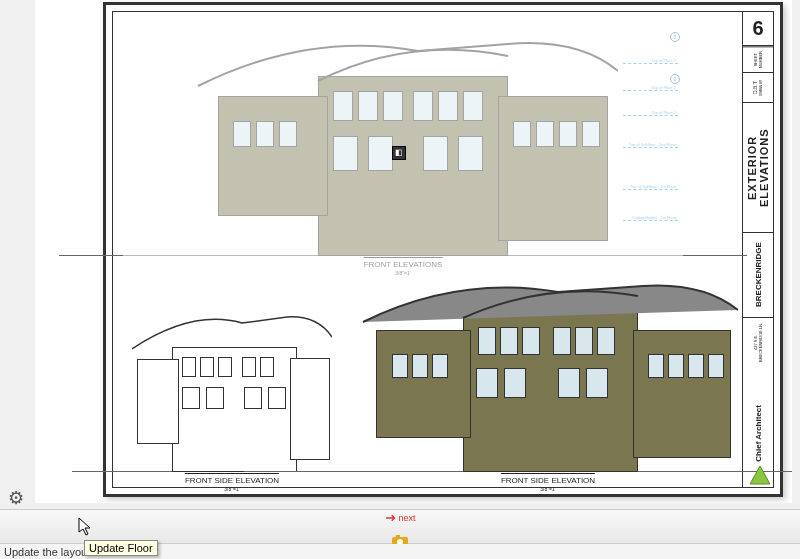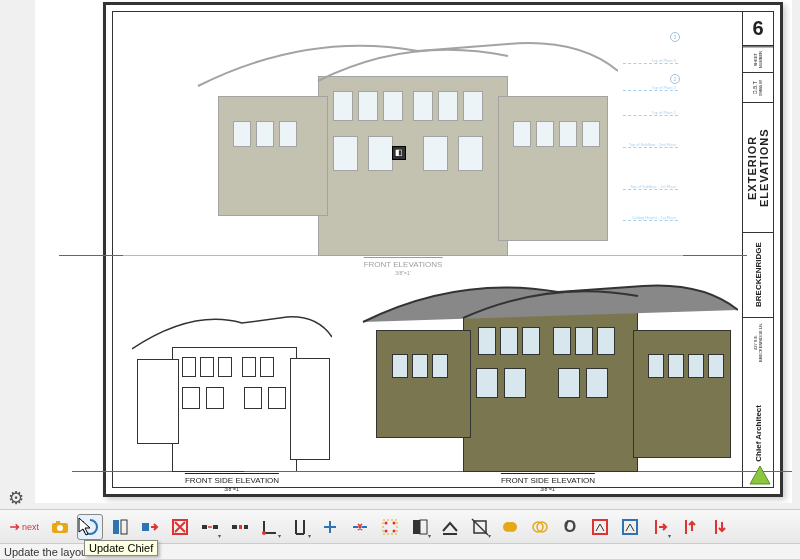--- a/index.html
+++ b/index.html
@@ -166,20 +166,21 @@
       right: 0;
       bottom: 15px;
       height: 35px;
       background: linear-gradient(#f8f8f8,#e8e8e8);
       border-top: 1px solid #ccc;
       border-bottom: 1px solid #ccc;
       display: flex;
       align-items: center;
       padding: 0 4px;
       gap: 4px;
+      flex-direction: column;
     }
     .tool-btn {
       width: 26px;
       height: 26px;
       display: flex;
       align-items: center;
       justify-content: center;
       border: 1px solid transparent;
       border-radius: 3px;
       font-size: 18px;
@@ -535,20 +536,20 @@
         <path d="M12 5 V14 M9 11 L12 14 L15 11" fill="none" stroke="#d33" stroke-width="2"></path>
       </svg>
     </div>
 </div>
 
 <div class="status-bar">
   <span>Update the layou</span>
 </div>
 
 <div class="tooltip">
-  <span>Update Chief</span>
+  <span>Update Floor</span>
 </div>
 
 <div style="position:absolute; left:78px; bottom:20px; z-index:101; pointer-events:none;">
   <svg width="16" height="20" viewBox="0 0 16 20">
       <path d="M1 1 L1 15 L5 12 L8 18 L10 17 L7 11 L12 11 Z" fill="#fff" stroke="#000"></path>
     </svg>
 </div>
 
 </body></html>

